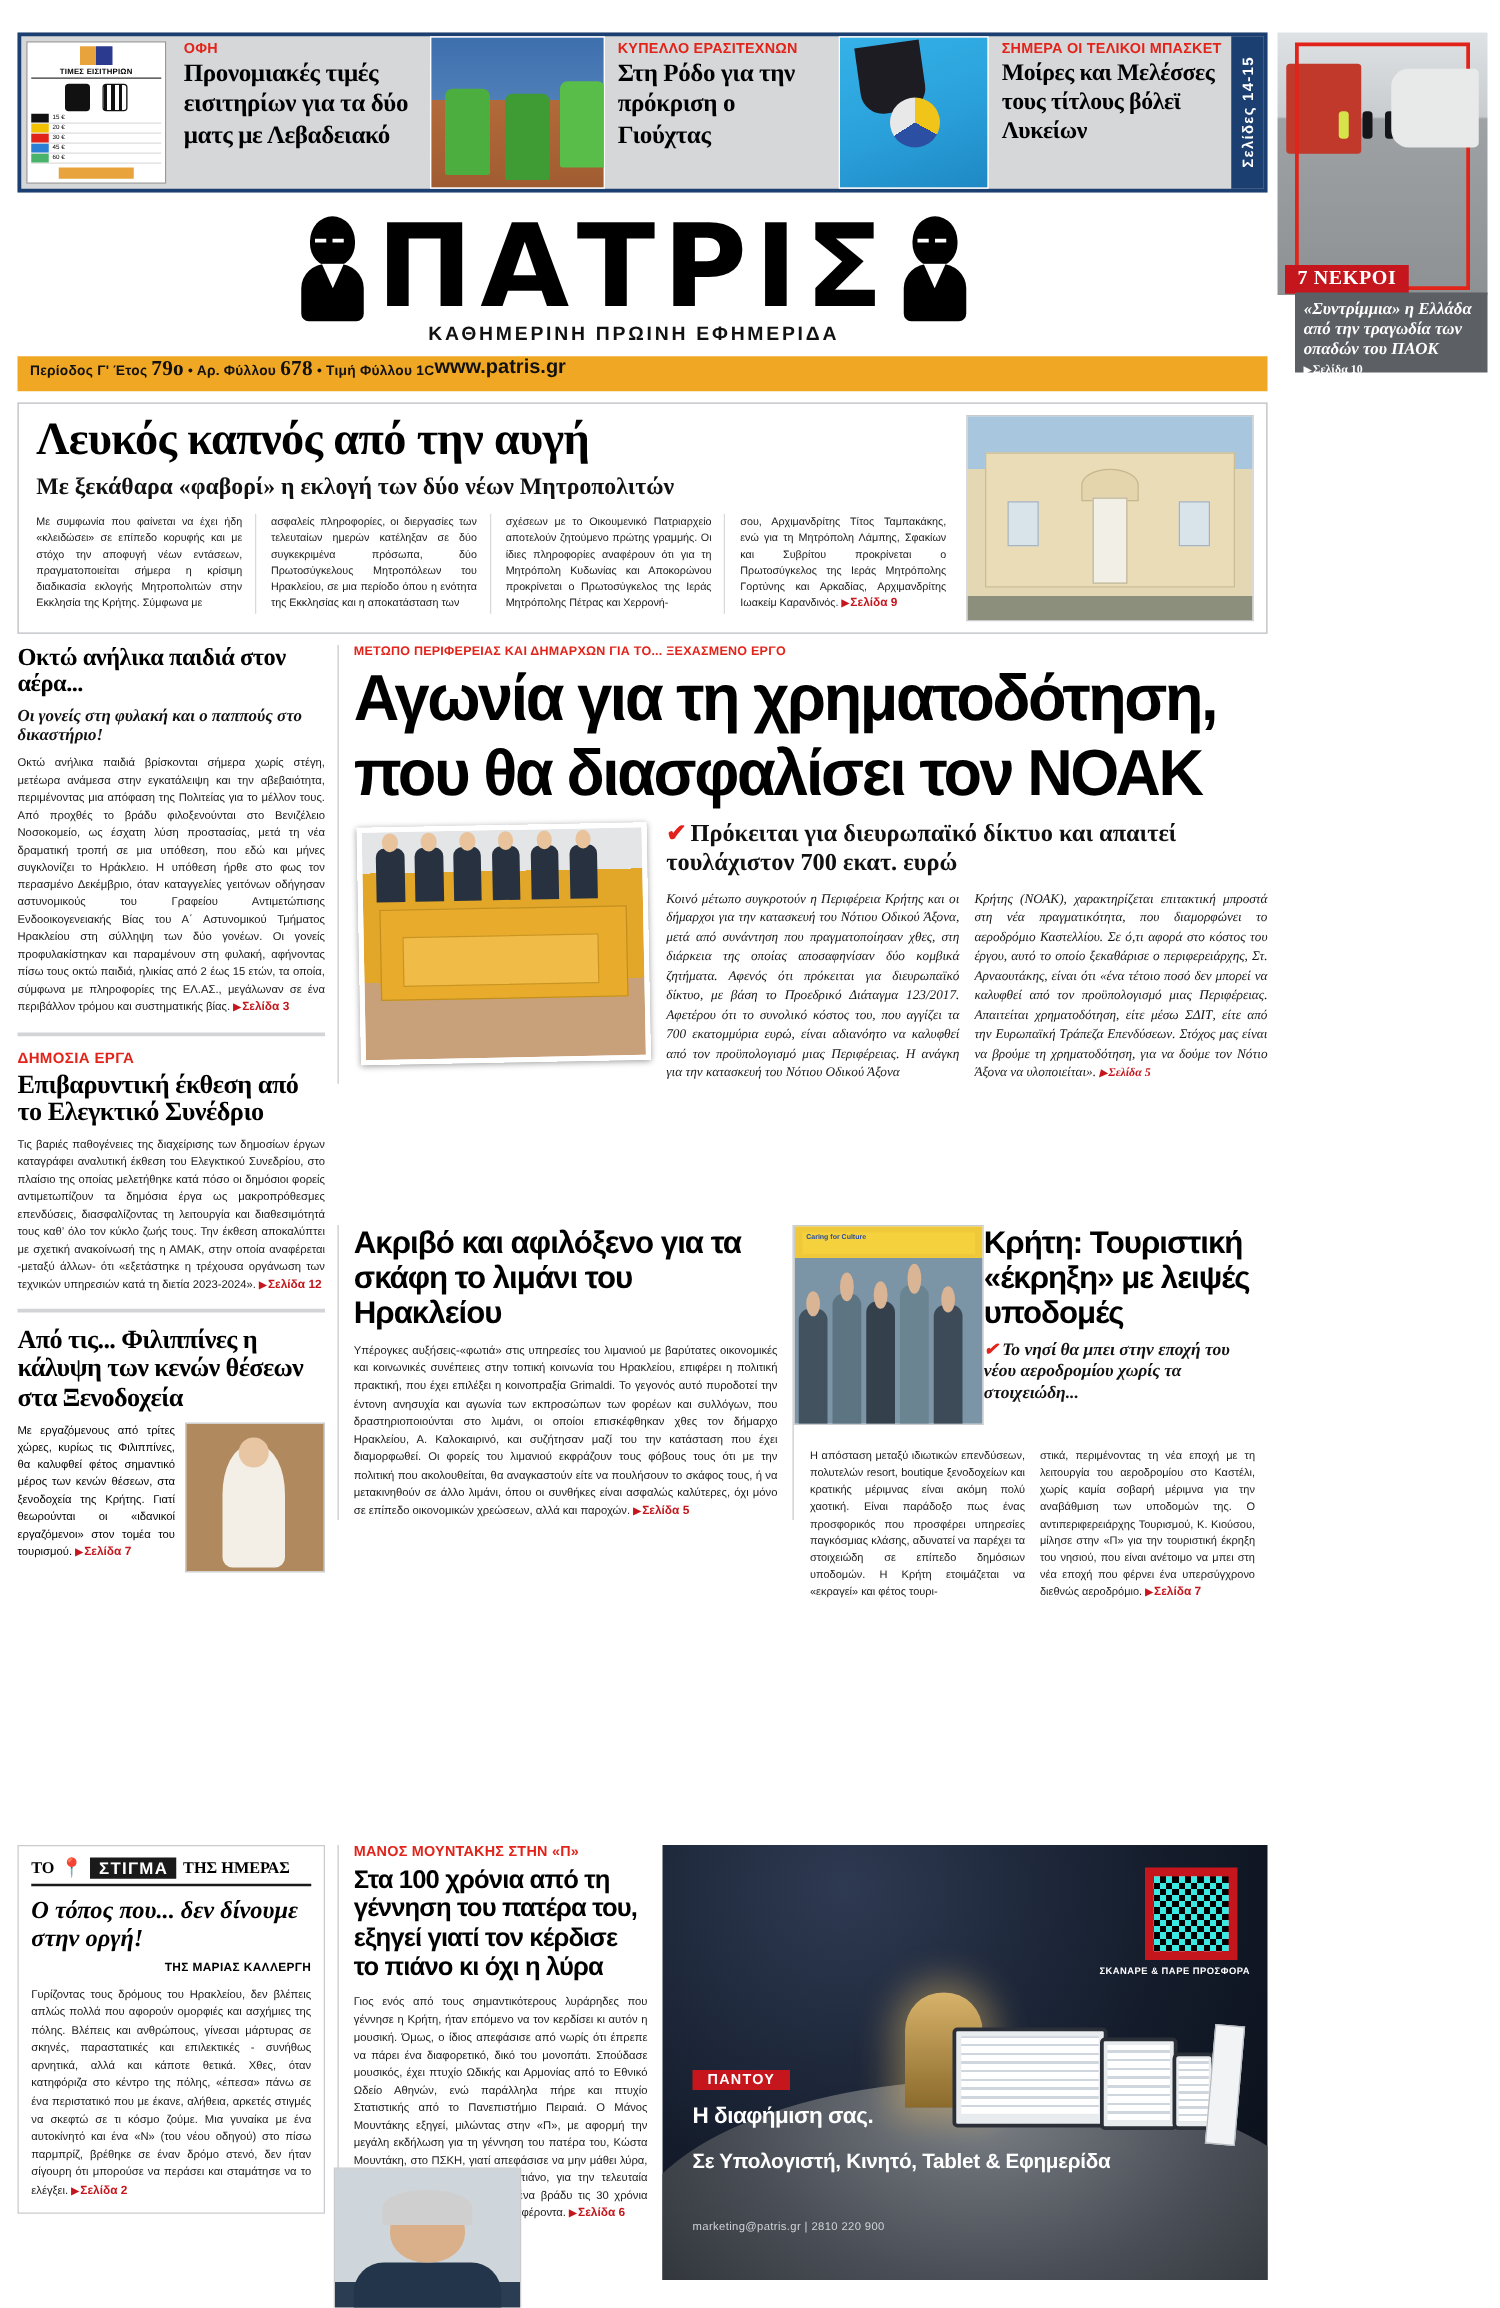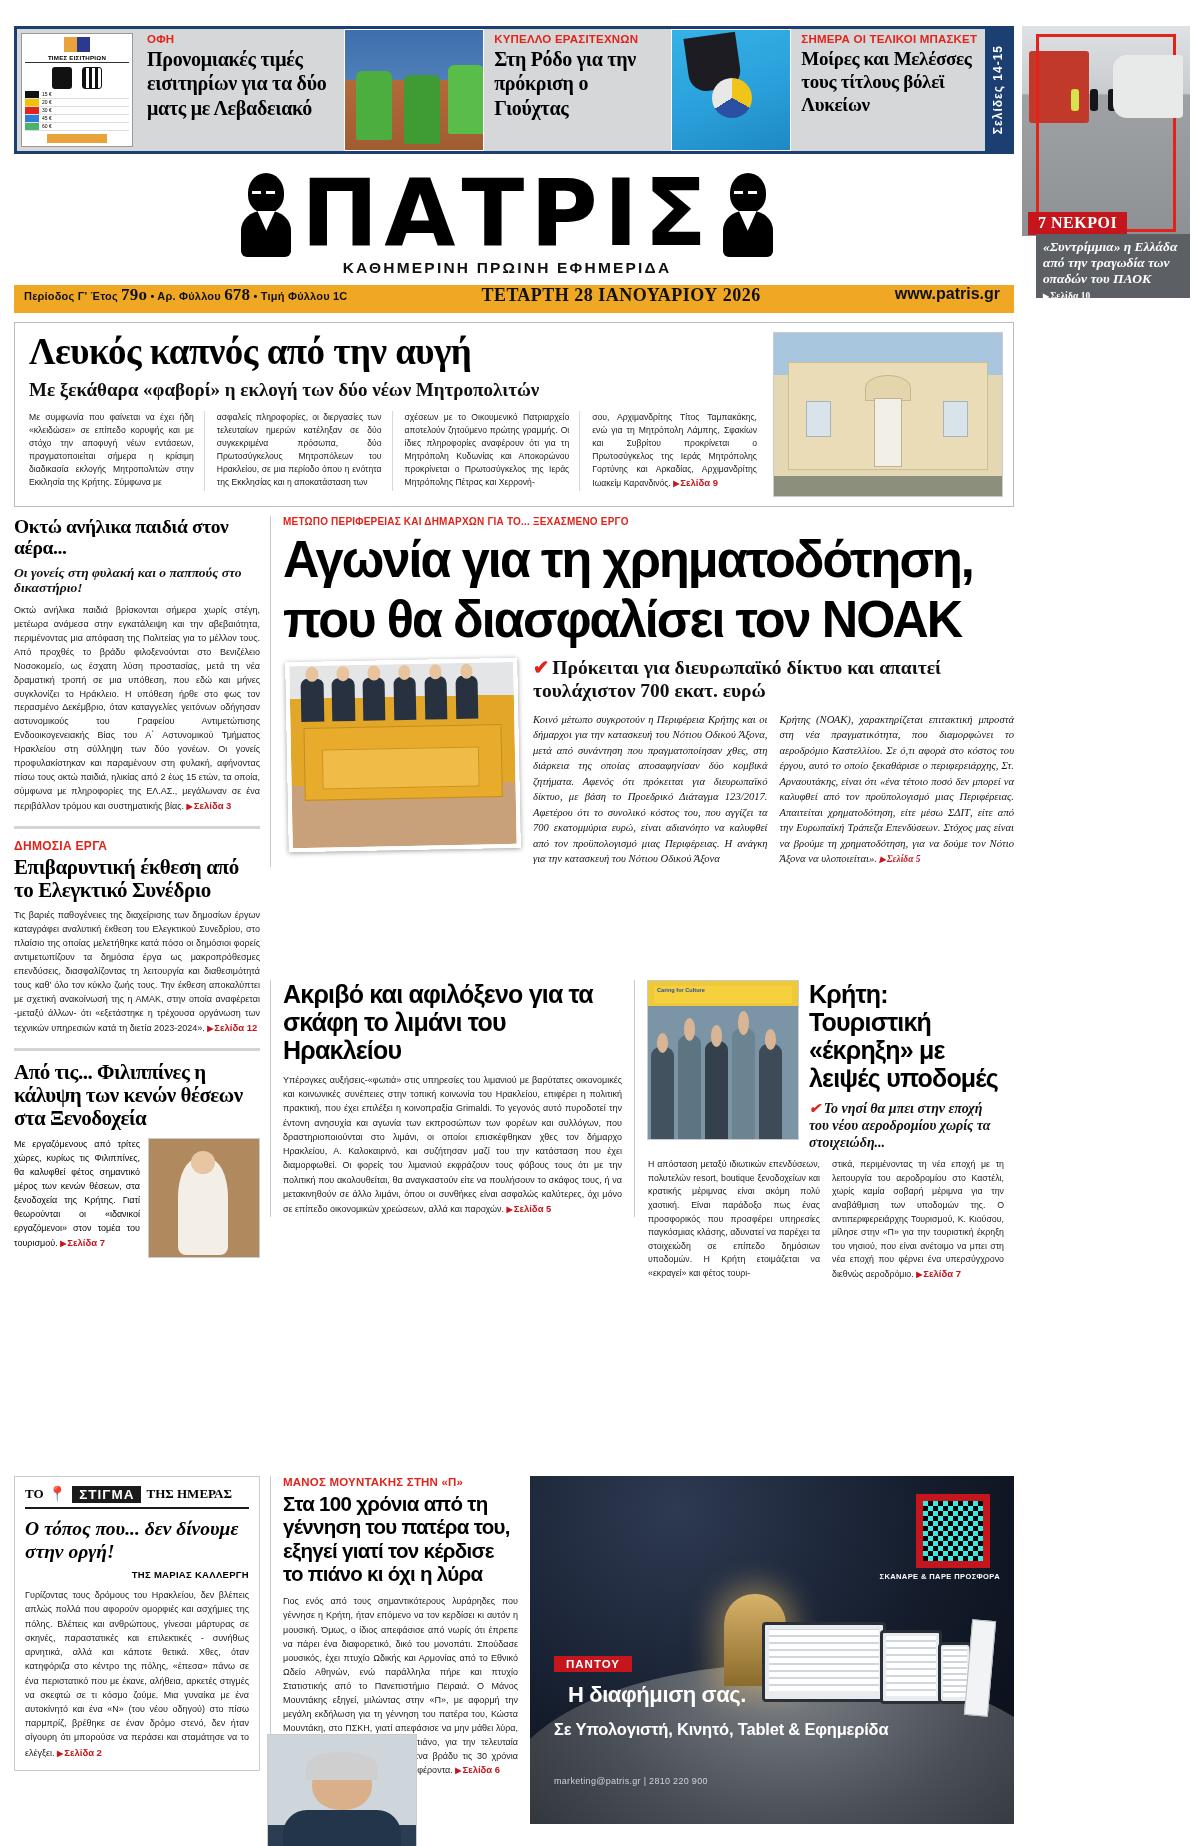--- a/index.html
+++ b/index.html
@@ -257,21 +257,21 @@
   .check { color:#e2231a; font-weight:bold; margin-right:3px;}
   .ms-deckcols { display:flex; gap:12px; margin-top:9px; }
   .ms-deckcol {
     flex:1; font-family:"Liberation Serif", serif; font-style:italic;
     font-size:10.6px; line-height:1.46; text-align:justify; color:#161616;
   }
 
   
   .midrow { position:absolute; left:270px; top:980px; width:744px; display:flex; gap:12px;}
   .mid-a { width:352px; border-left:1px solid #c7c9cc; padding-left:12px; }
-  .mid-b { width:368px; border-left:1px solid #c7c9cc; padding-left:12px; display:flex; gap:10px;justify-content:flex-end;}
+  .mid-b { width:368px; border-left:1px solid #c7c9cc; display:flex; justify-content:flex-end;}
   .mid-h {
     font-family:"Liberation Sans", sans-serif; font-weight:bold; font-size:25px;
     line-height:1.12; letter-spacing:-0.8px; color:#000;
   }
   .mid-body { font-size:9px; line-height:1.58; text-align:justify; margin-top:9px; color:#1a1a1a;}
   .mid-photo {
     width:152px; height:160px; border:1px solid #c9cbce; position:relative; overflow:hidden;
     background: linear-gradient(180deg,#f0c93b 0 16%, #7b94a6 16% 100%);
   }
   .mp-sign{ position:absolute; left:4%; top:3%; width:92%; height:11%; background:#f5d13e; }
@@ -364,22 +364,22 @@
   .ad-tablet i{ display:block; margin:3px; height:60px; background:repeating-linear-gradient(0deg,#fff 0 5px,#cfd6de 5px 7px);}
   .ad-phone { position:absolute; left:176px; top:26px; width:34px; height:62px; background:#e9ecef; border:3px solid #2a2f38; border-radius:5px;}
   .ad-phone i{ display:block; margin:2px; height:50px; background:repeating-linear-gradient(0deg,#fff 0 4px,#cfd6de 4px 6px);}
   .ad-paper { position:absolute; left:206px; top:4px; width:24px; height:96px; background:#f2f3f5; border:1px solid #b7bcc2; transform: rotate(5deg);}
 
   .ad-pantou {
     position:absolute; left:24px; top:180px; background:#c4161c; color:#fff;
     font-weight:bold; font-size:11.5px; padding:2px 12px; letter-spacing:1px;
   }
   .ad-h {
-    position:absolute; left:38px; top:206px; color:#fff; font-weight:bold;
-    font-size:22px; letter-spacing:-0.4px;
+    position:absolute; left:24px; top:206px; color:#fff; font-weight:bold;
+    font-size:18px; letter-spacing:-0.4px;
   }
   .ad-sub {
     position:absolute; left:24px; top:244px; color:#fff; font-weight:bold;
     font-size:16.5px; letter-spacing:-0.2px;
   }
   .ad-contact {
     position:absolute; left:24px; top:300px; color:#cfd3d8; font-size:9px; letter-spacing:.3px;
   }
 </style>
 </head>
@@ -488,21 +488,20 @@
   </div>
 
   <div class="datebar">
     <div class="db-left">
       <span>Περίοδος Γ' Έτος</span>
       <b class="big">79ο</b>
       <span>• Αρ. Φύλλου</span>
       <b class="big">678</b>
       <span>• Τιμή Φύλλου 1C</span>
     </div>
-    <div class="db-center">ΤΕΤΑΡΤΗ 28 ΙΑΝΟΥΑΡΙΟΥ 2026</div>
     <div class="db-right">www.patris.gr</div>
   </div>
 
   <div class="leadbox">
     <div class="lead-left">
       <div class="lead-h">Λευκός καπνός από την αυγή</div>
       <div class="lead-sub">Με ξεκάθαρα «φαβορί» η εκλογή των δύο νέων Μητροπολιτών</div>
       <div class="lead-cols">
         <div class="lead-col">Με συμφωνία που φαίνεται να έχει ήδη «κλειδώσει» σε επίπεδο κορυφής και με στόχο την αποφυγή νέων εντάσεων, πραγματοποιείται σήμερα η κρίσιμη διαδικασία εκλογής Μητροπολιτών στην Εκκλησία της Κρήτης. Σύμφωνα με</div>
         <div class="lead-col">ασφαλείς πληροφορίες, οι διεργασίες των τελευταίων ημερών κατέληξαν σε δύο συγκεκριμένα πρόσωπα, δύο Πρωτοσύγκελους Μητροπόλεων του Ηρακλείου, σε μια περίοδο όπου η ενότητα της Εκκλησίας και η αποκατάσταση των</div>

